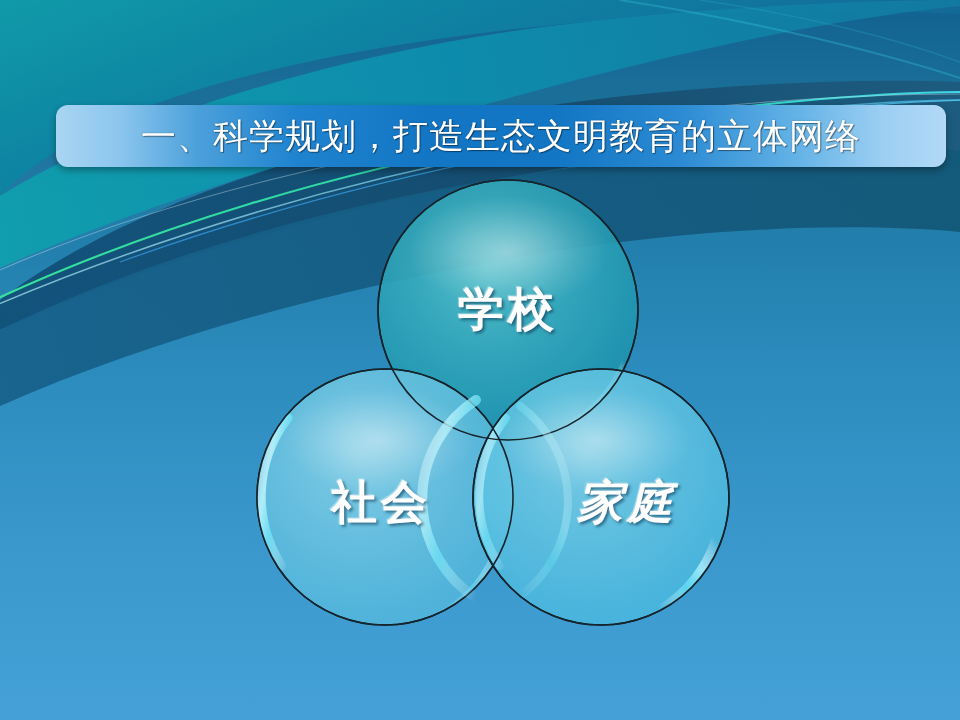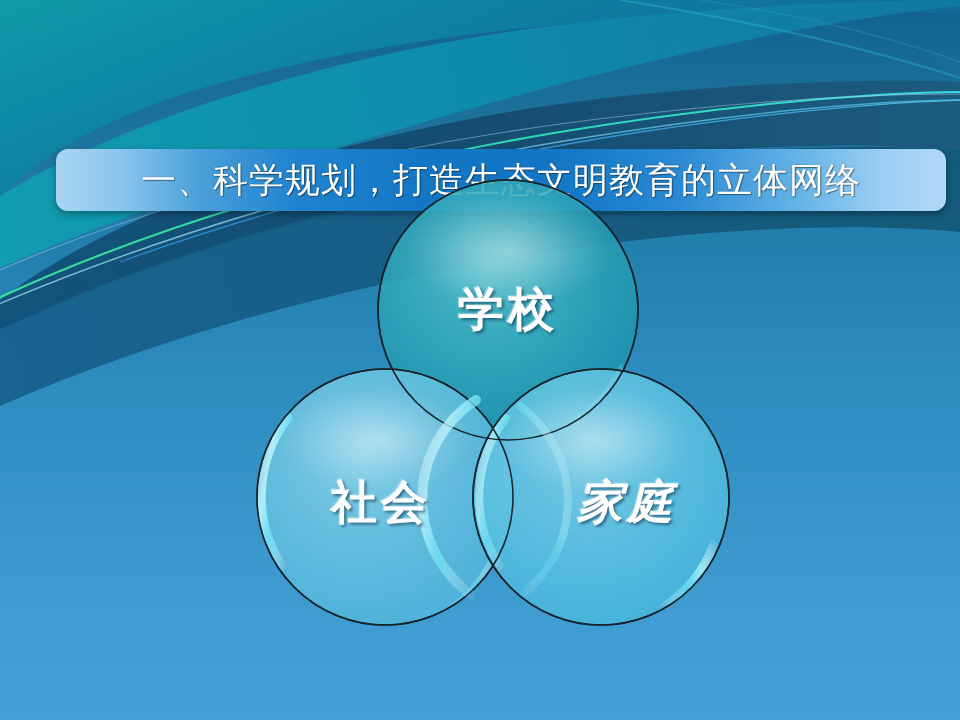--- a/index.html
+++ b/index.html
@@ -47,21 +47,20 @@
         #1276c4 42%,
         #1276c4 56%,
         #2b8ad3 70%,
         #62b2e6 83%,
         #9ccff3 93%,
         #b2d9f6 100%);
     box-shadow: 0 3px 7px rgba(0,0,0,0.35);
     display: flex;
     align-items: center;
     justify-content: center;
-    margin-top: 44px;
   }
   #title-text {
     color: #ffffff;
     font-family: "DejaVu Serif", "Liberation Serif", serif;
     font-size: 35px;
     font-weight: 400;
     letter-spacing: 1px;
     white-space: nowrap;
     text-shadow: 1px 1px 1px rgba(0,0,0,0.40),
                  0 0 2px rgba(0,0,0,0.25);

